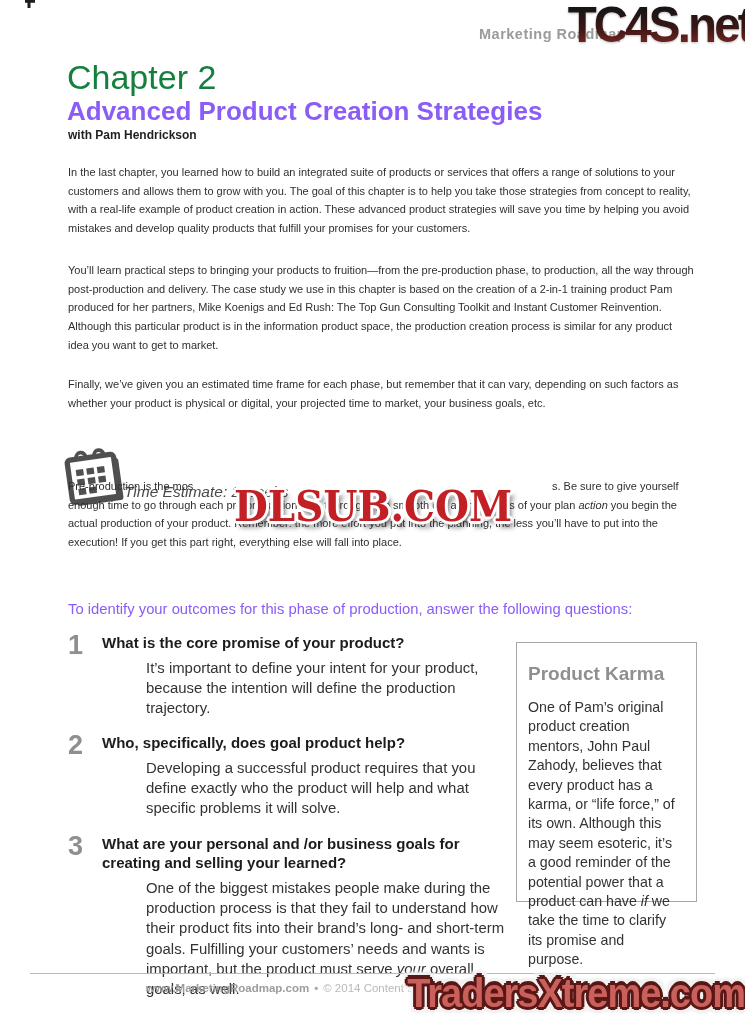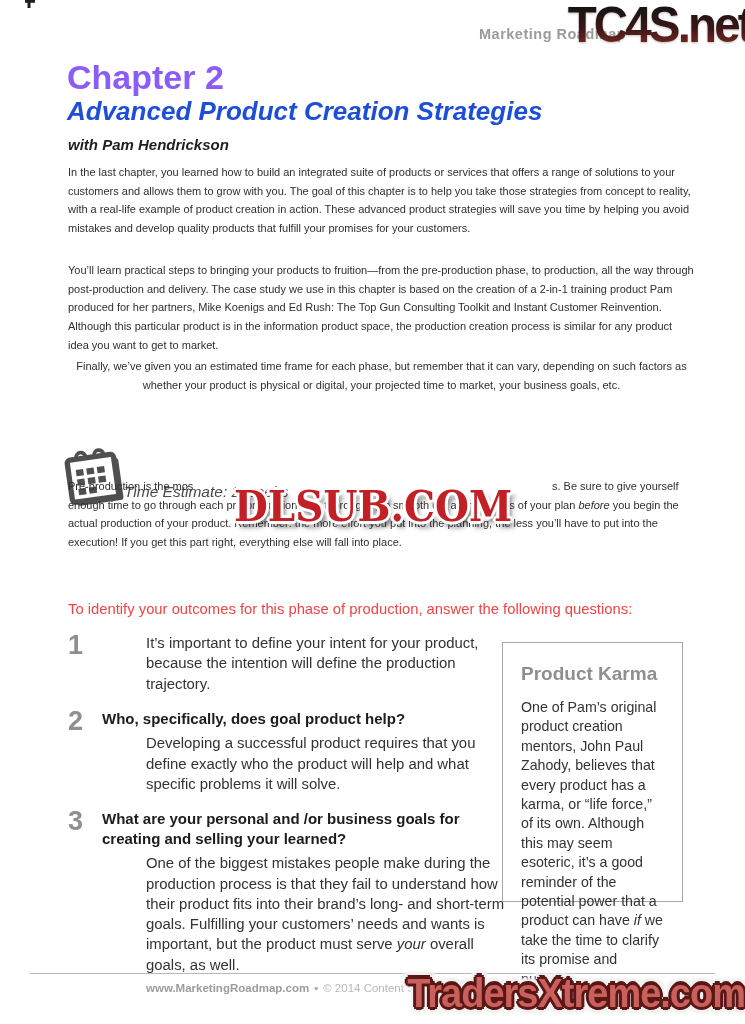--- a/index.html
+++ b/index.html
@@ -18,56 +18,56 @@
     position:absolute;top:-4px;right:-6px;z-index:2;
     font-size:50px;font-weight:800;letter-spacing:-3px;white-space:nowrap;
     transform:scaleX(.95);transform-origin:right top;
     background:linear-gradient(180deg,#161414 18%,#3a1715 55%,#7e2a22 88%);
     -webkit-background-clip:text;background-clip:text;color:transparent;
     text-shadow:none;filter:drop-shadow(0 1px 1px rgba(0,0,0,.25));
   }
   .scan-artifact{position:absolute;left:25px;top:0;width:10px;height:8px;z-index:2;
     background:#1d1d1d;clip-path:polygon(0 0,100% 0,100% 35%,55% 35%,55% 100%,25% 100%,25% 35%,0 35%);}
   
-  .chapter{position:absolute;left:67px;top:58px;font-size:34px;font-weight:bold;color:#8b5cf6;}
-  .subtitle{position:absolute;left:67px;top:96px;font-size:26px;font-weight:bold;font-style:italic;color:#1d4ed8;}
-  .byline{position:absolute;left:68px;top:136px;font-size:15px;font-weight:bold;font-style:italic;color:#1f1f1f;}
+  .chapter{position:absolute;left:67px;top:58px;font-size:34px;font-weight:normal;color:#15803d;}
+  .subtitle{position:absolute;left:67px;top:96px;font-size:26px;font-weight:bold;color:#8b5cf6;}
+  .byline{position:absolute;left:68px;top:128px;font-size:12px;font-weight:bold;color:#1f1f1f;}
   
   .para{position:absolute;left:68px;width:627px;font-size:11px;line-height:18.7px;color:#2f2f2f;}
-  .p1{top:163px;} .p2{top:261px;} .p3{top:357px;text-align:center;}
+  .p1{top:163px;} .p2{top:261px;} .p3{top:375px;}
   
   .cal-icon{position:absolute;left:60px;top:442px;width:68px;height:68px;}
   .sec-title{position:absolute;left:129px;top:449px;font-size:27px;font-weight:bold;font-style:italic;color:#8a8a8a;}
   .sec-time{position:absolute;left:124px;top:483px;font-size:15.5px;color:#4a4a4a;font-style:italic;}
   .dlsub-wm{
     position:absolute;left:234px;top:483px;z-index:3;white-space:nowrap;
     font-family:"DejaVu Serif","Liberation Serif",serif;
     font-size:39px;font-weight:bold;letter-spacing:0px;color:#c32026;
     transform:scaleY(1.08);
     text-shadow:
       -2px -2px 0 #fff,2px -2px 0 #fff,-2px 2px 0 #fff,2px 2px 0 #fff,
       -3px 0 0 #fff,3px 0 0 #fff,0 -3px 0 #fff,0 3px 0 #fff,
       4px 5px 5px rgba(40,40,40,.65);
   }
   .p4{top:477px;}
   .p4-line1{position:relative;height:18.7px;}
   .p4-resume{position:absolute;left:444px;top:0;white-space:nowrap;padding-left:40px;}
-  .prompt{position:absolute;left:68px;top:601px;width:627px;font-size:14.8px;color:#ef4444;}
+  .prompt{position:absolute;left:68px;top:601px;width:627px;font-size:14.8px;color:#8b5cf6;}
   
   .questions{position:absolute;left:68px;top:633px;width:450px;}
   .q-item{display:flex;margin-bottom:15px;}
   .q-num{width:34px;flex:0 0 34px;font-size:27px;font-weight:bold;color:#8f8f8f;line-height:24px;}
   .q-content{width:415px;}
   .q-title{font-size:15px;font-weight:bold;color:#1c1c1c;line-height:19.5px;margin-bottom:5px;}
   .q-body{font-size:14.9px;color:#333;line-height:20.3px;margin-left:44px;}
   
   .karma-box{
-    position:absolute;left:502px;top:642px;width:181px;height:260px;
+    position:absolute;left:516px;top:642px;width:181px;height:260px;
     border:1.5px solid #a8a8a8;box-sizing:border-box;background:#fff;
-    padding:20px 15px 0 18px;
+    padding:20px 15px 0 11px;
   }
   .karma-title{font-size:19px;font-weight:bold;color:#8f8f8f;margin-bottom:13px;}
   .karma-body{font-size:14.2px;color:#333;line-height:19.4px;}
   
   .footer-rule{position:absolute;left:30px;right:30px;top:973px;border-top:1px solid #b9b9b9;}
   .footer-text{position:absolute;left:146px;top:982px;font-size:11.5px;white-space:nowrap;}
   .footer-site{font-weight:bold;color:#9c9c9c;}
   .footer-sep{color:#a8a8a8;font-weight:bold;padding:0 5px;}
   .footer-copy{color:#b8b8b8;}
   .traders-wm{
@@ -117,29 +117,30 @@
   </svg>
   <div class="sec-time">Time Estimate: 2 weeks</div>
 
   <div class="dlsub-wm">DLSUB.COM</div>
 
   <div class="para p4">
     <div class="p4-line1">
       <span>Pre-production is the mos</span>
       <span class="p4-resume">s. Be sure to give yourself</span>
     </div>
-    <div><span>enough time to go through each pre-production step thoroughly, to smooth out all the details of your plan </span><span class="it">before</span><span> you begin the actual production of your product. Remember: the more effort you put into the planning, the less you’ll have to put into the execution! If you get this part right, everything else will fall into place.</span></div>
+    <div><span>enough time to go through each pre-production step thoroughly, to smooth out all the details of your plan </span><span class="it">action</span><span> you begin the actual production of your product. Remember: the more effort you put into the planning, the less you’ll have to put into the execution! If you get this part right, everything else will fall into place.</span></div>
   </div>
 
   <div class="prompt">To identify your outcomes for this phase of production, answer the following questions:</div>
 
   <div class="questions">
     <div class="q-item">
       <div class="q-num">1</div>
       <div class="q-content">
+        <div class="q-title">What is the core promise of your product?</div>
         <div class="q-body">It’s important to define your intent for your product, because the intention will define the production trajectory.</div>
       </div>
     </div>
     <div class="q-item">
       <div class="q-num">2</div>
       <div class="q-content">
         <div class="q-title">Who, specifically, does goal product help?</div>
         <div class="q-body">Developing a successful product requires that you define exactly who the product will help and what specific problems it will solve.</div>
       </div>
     </div>

